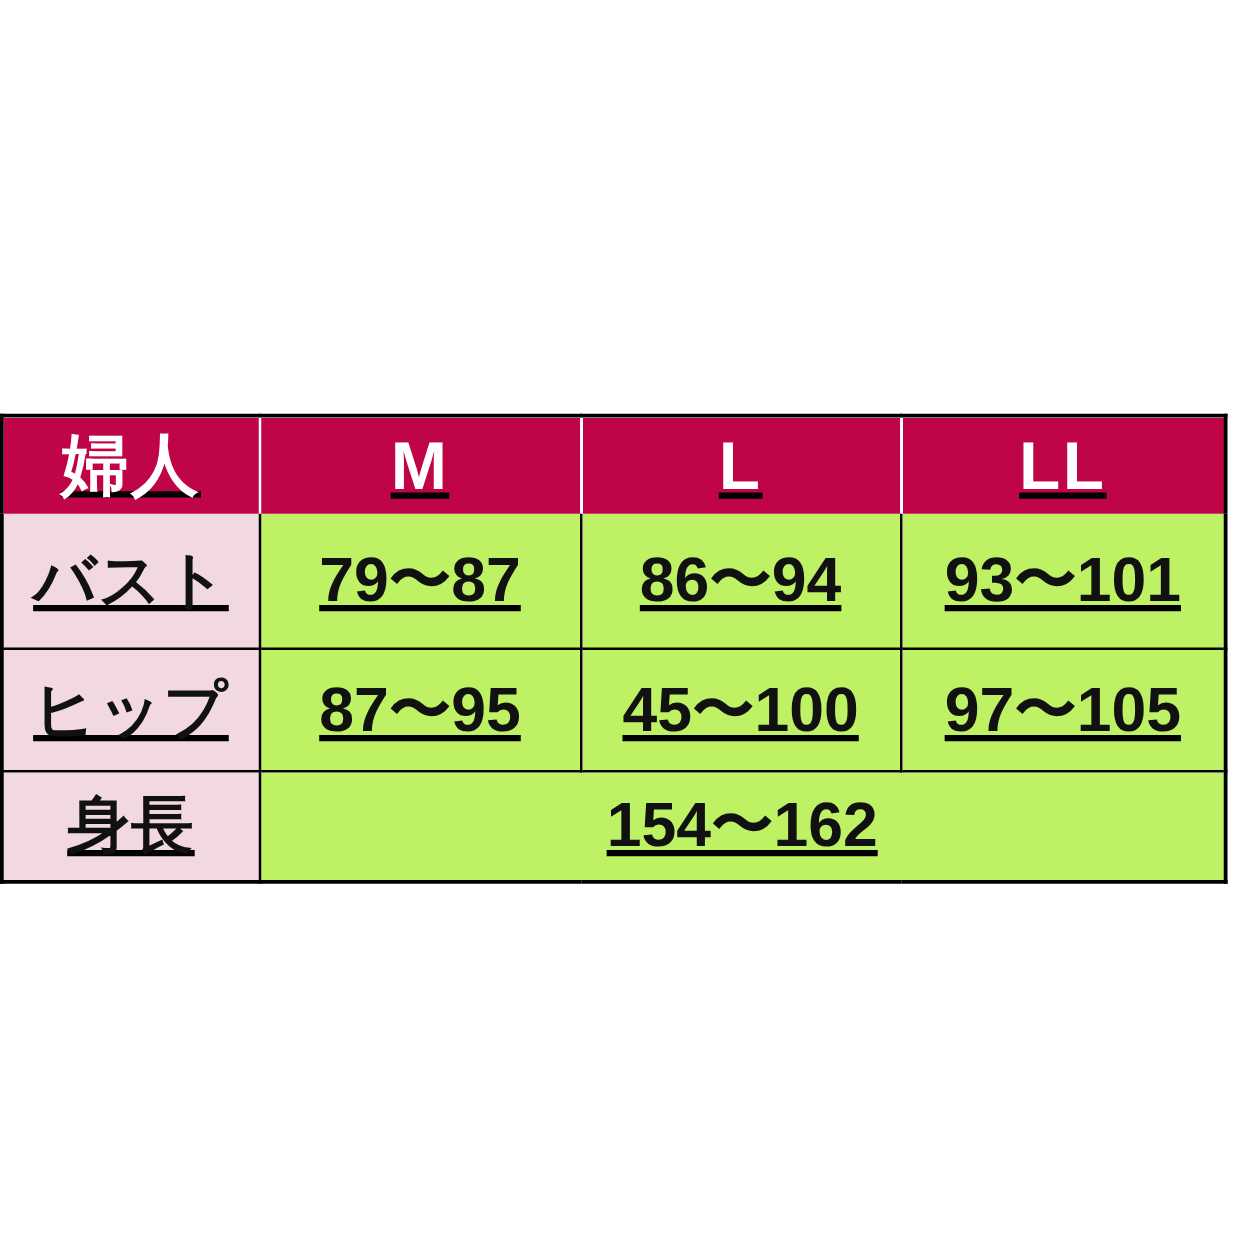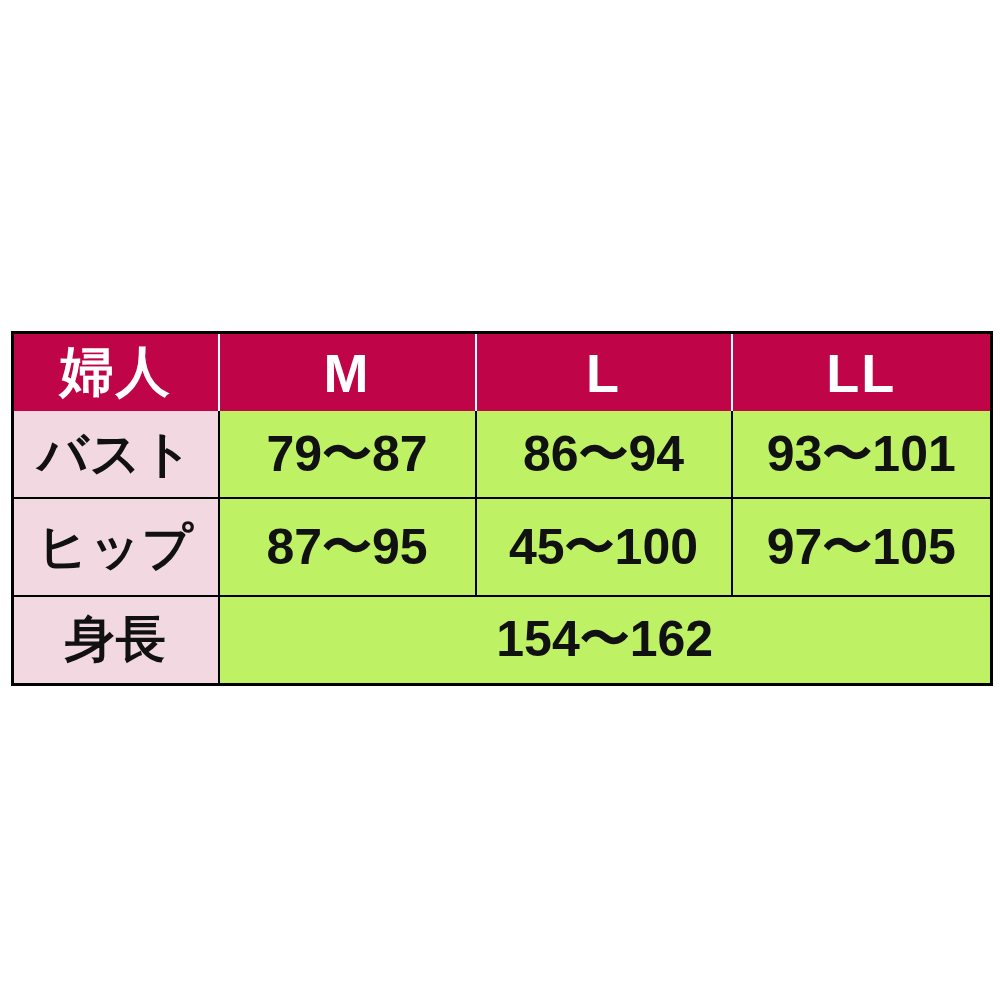--- a/index.html
+++ b/index.html
@@ -6,22 +6,23 @@
     margin: 0;
     padding: 0;
     background: #ffffff;
     width: 1000px;
     height: 1000px;
     position: relative;
     font-family: "Liberation Sans", "DejaVu Sans", sans-serif;
   }
   .stage {
     position: absolute;
-    left: 11px;
+    left: 0;
     top: 331px;
+    text-decoration: underline;
   }
   table.size-table {
     border-collapse: collapse;
     table-layout: fixed;
     width: 979px;
     border: 3px solid #000000;
   }
   table.size-table th,
   table.size-table td {
     text-align: center;
@@ -47,21 +48,21 @@
     background: #bef264;
     color: #111111;
     font-size: 50px;
     border: 2px solid #000000;
   }
   td.lab {
     background: #F2D8E1;
     color: #111111;
     letter-spacing: 1px;
   }
-  tr.r-bust  { height: 87px; }
+  tr.r-bust  { height: 108px; }
   tr.r-hip   { height: 98px; }
   tr.r-height{ height: 88px; }
   tr.r-bust td, tr.r-hip td { border-top-width: 2px; }
   tr.r-bust td { border-top: none; } 
   col.c-label { width: 206px; }
   col.c-m     { width: 257px; }
   col.c-l     { width: 256px; }
   col.c-ll    { width: 260px; }
 </style>
 </head>

